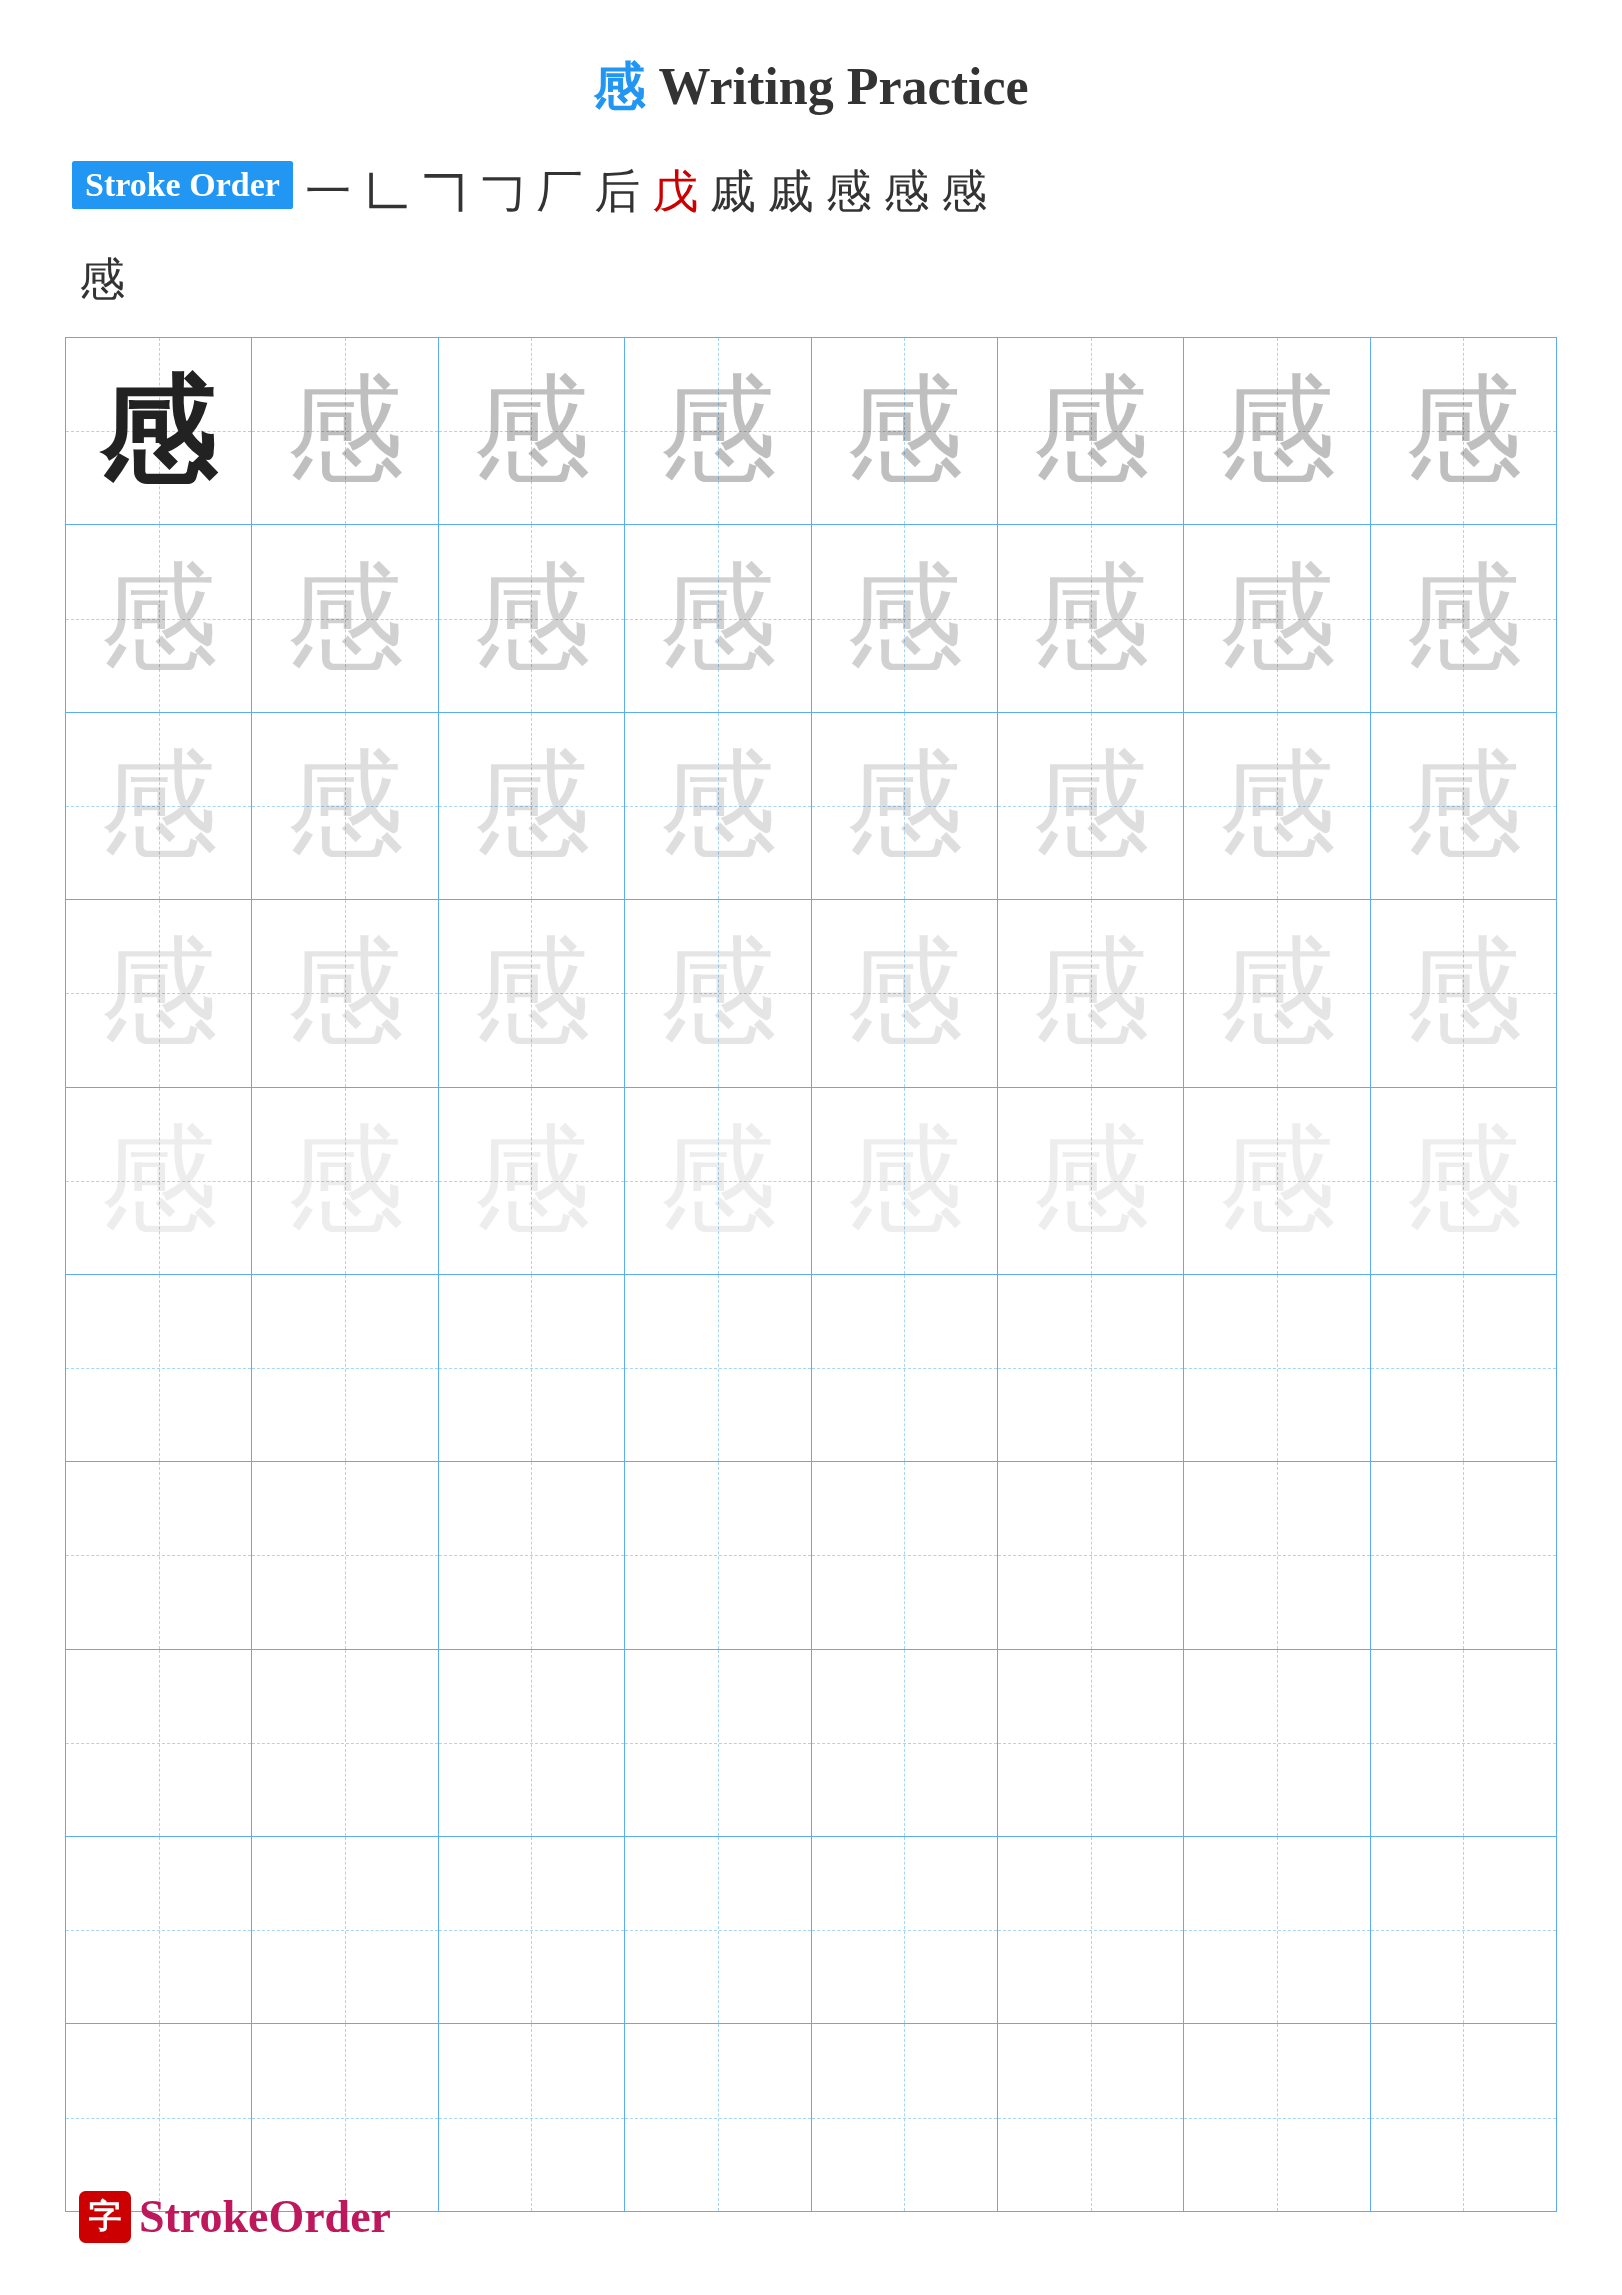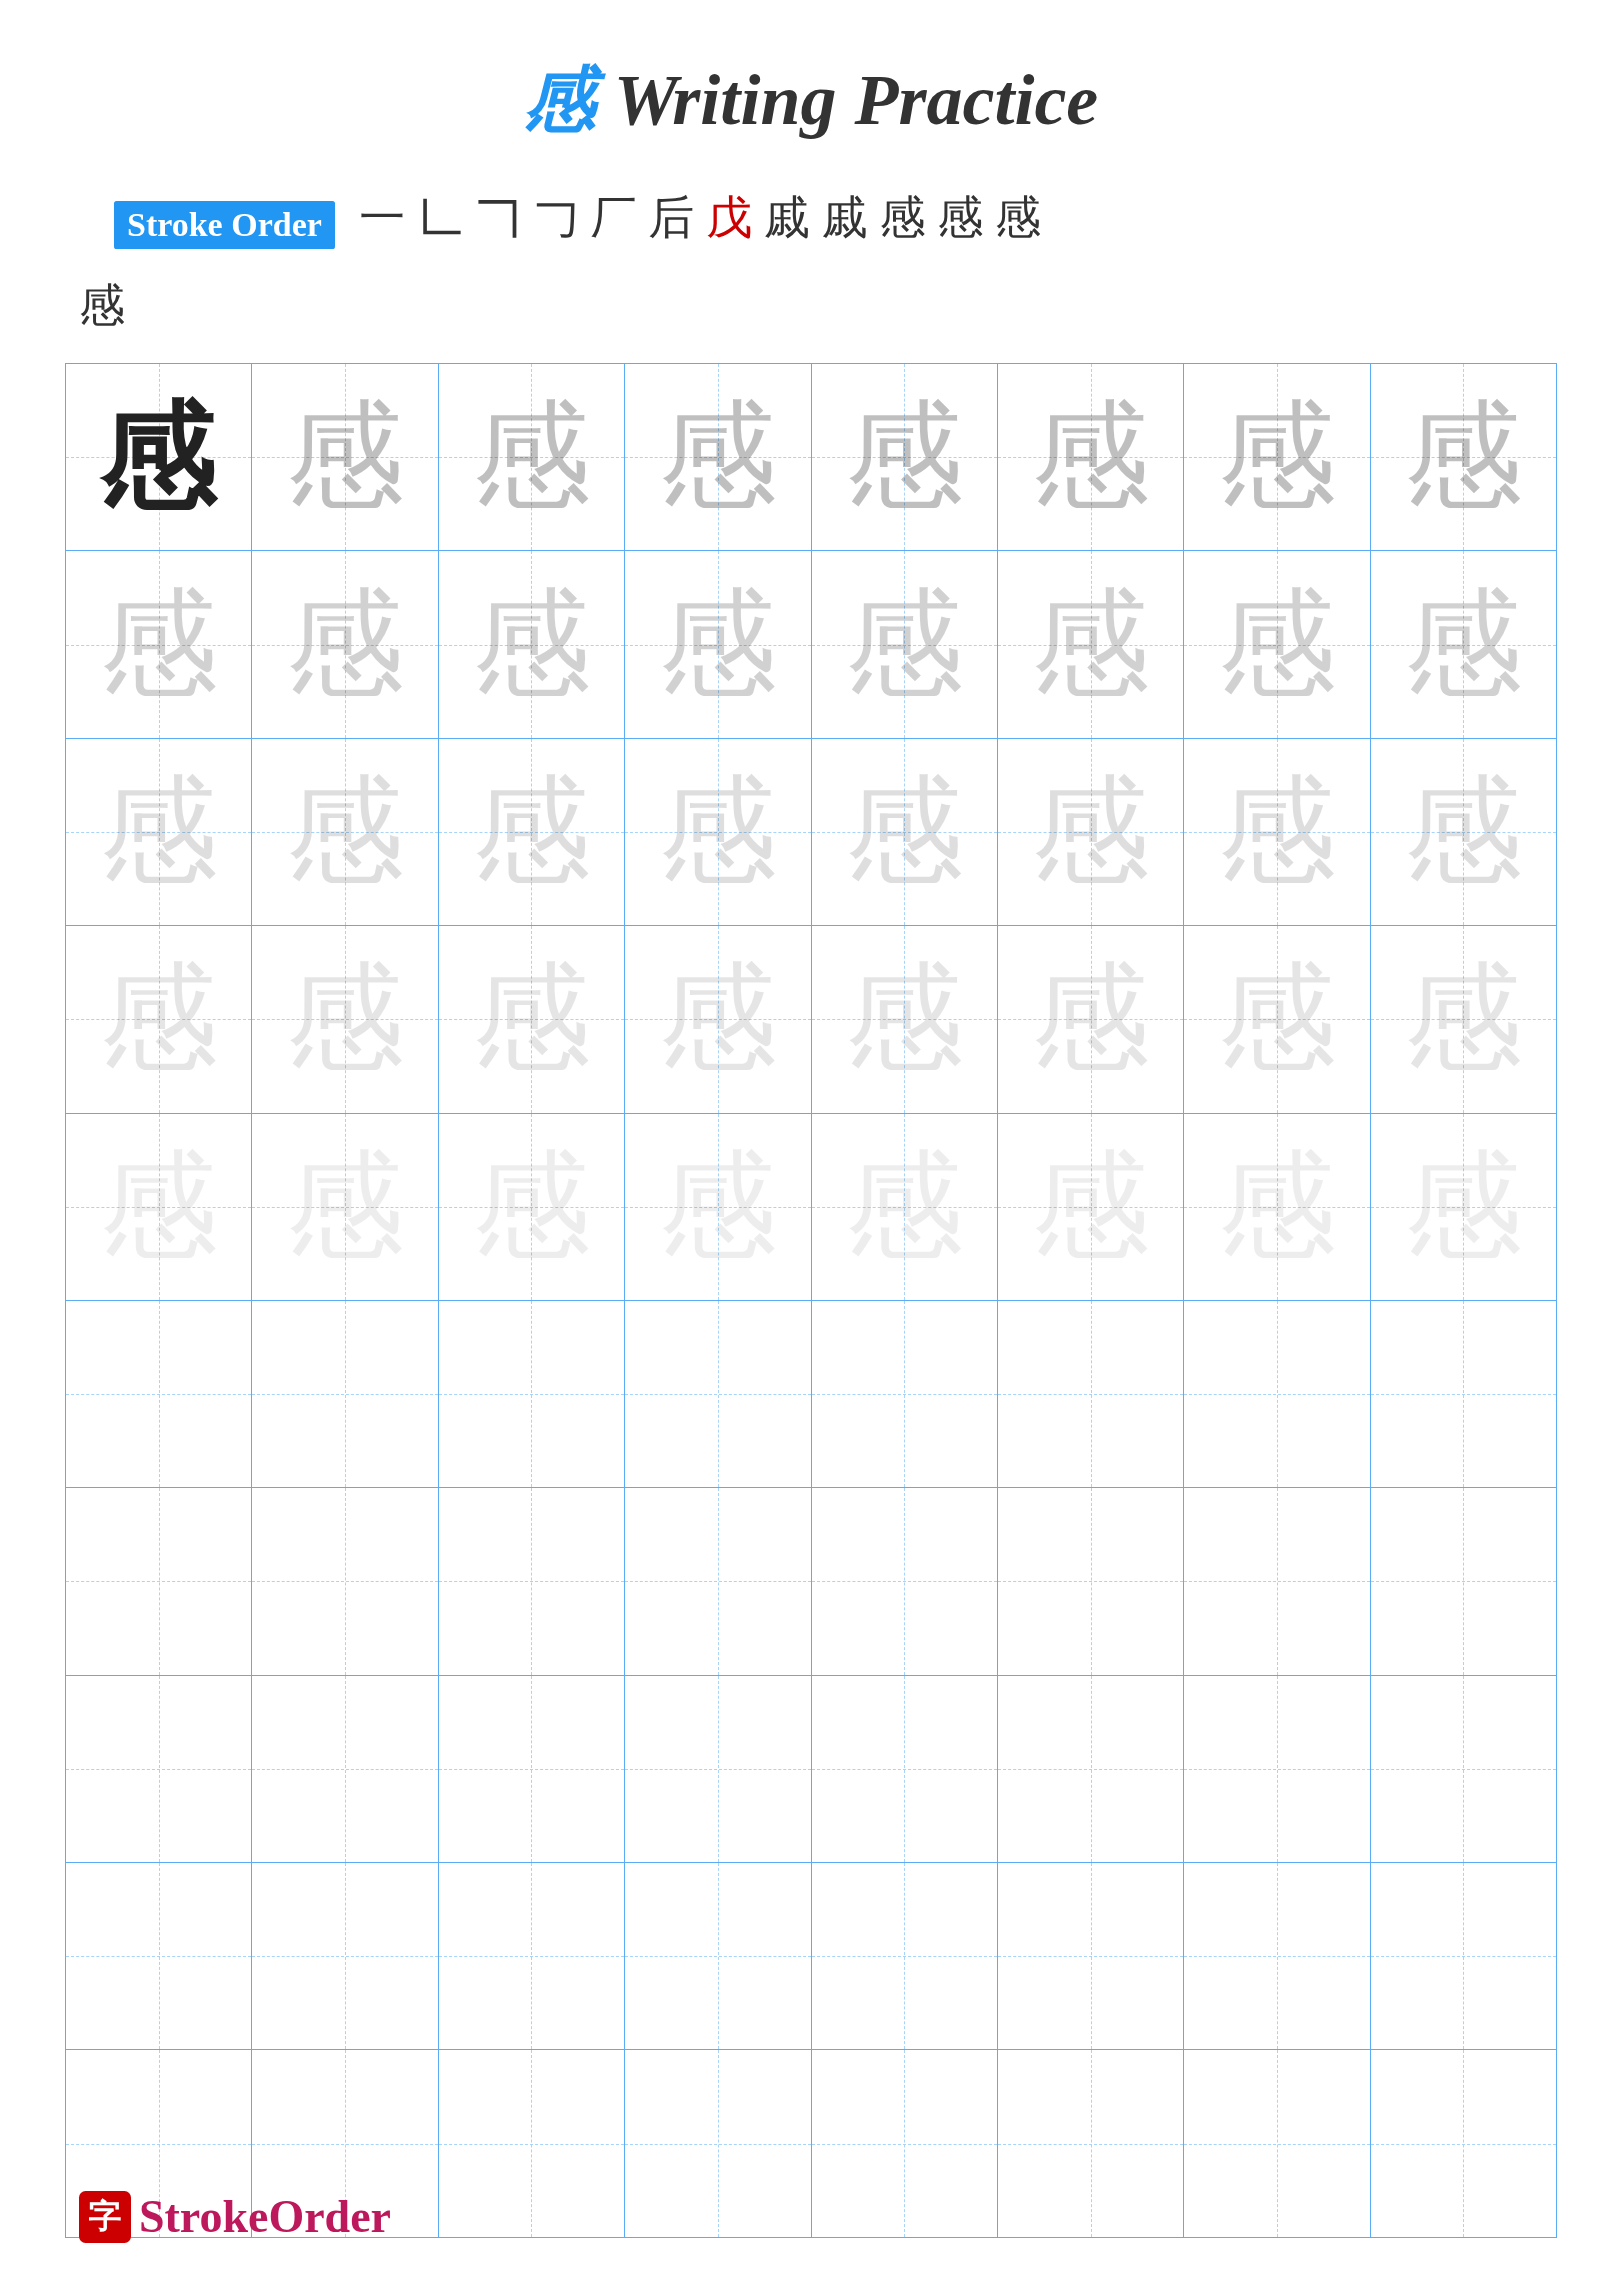--- a/index.html
+++ b/index.html
@@ -12,37 +12,36 @@
       overflow: hidden;
     }
 
     
     .title-section {
       text-align: center;
       padding-top: 52px;
       padding-bottom: 39px;
     }
     .title-text {
-      font-size: 72px;
+      font-size: 52px;
       font-weight: bold;
       color: #333;
-      font-style: italic;
     }
     .title-char {
       color: #2196F3;
     }
 
     
     .stroke-order-section {
       display: flex;
-      align-items: flex-end;
+      align-items: flex-start;
       flex-wrap: wrap;
-      padding: 0 114px;
+      padding: 0 72px;
       margin-bottom: 26px;
-      gap: 18px;
+      gap: 6px;
     }
     .stroke-order-badge {
       background: #2196F3;
       color: white;
       font-size: 34px;
       font-weight: bold;
       padding: 5.2px 13px;
       border-radius: 2.6px;
       white-space: nowrap;
     }

